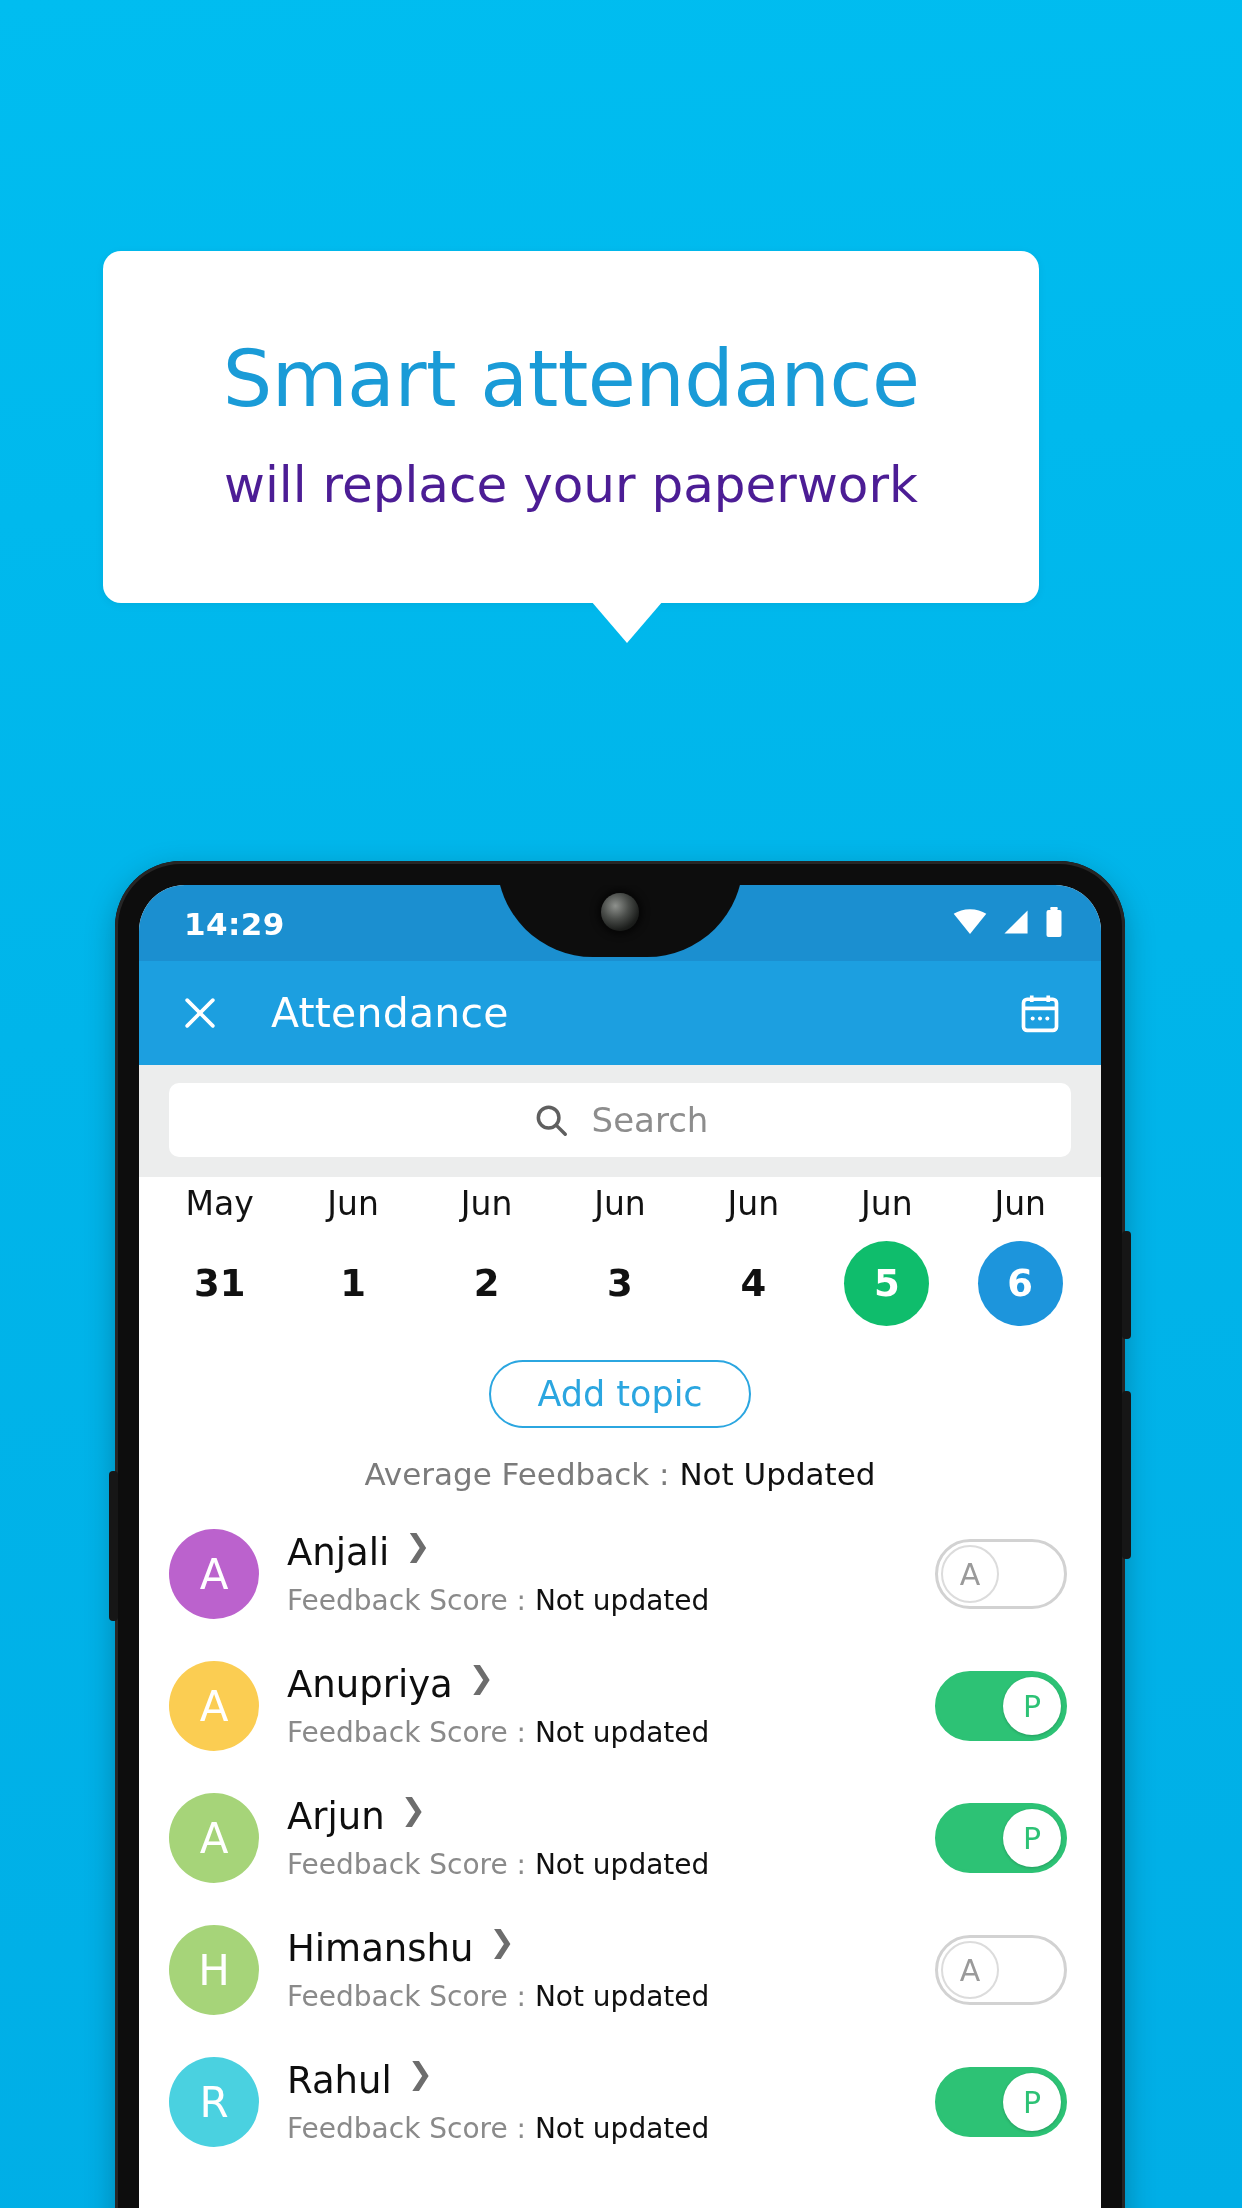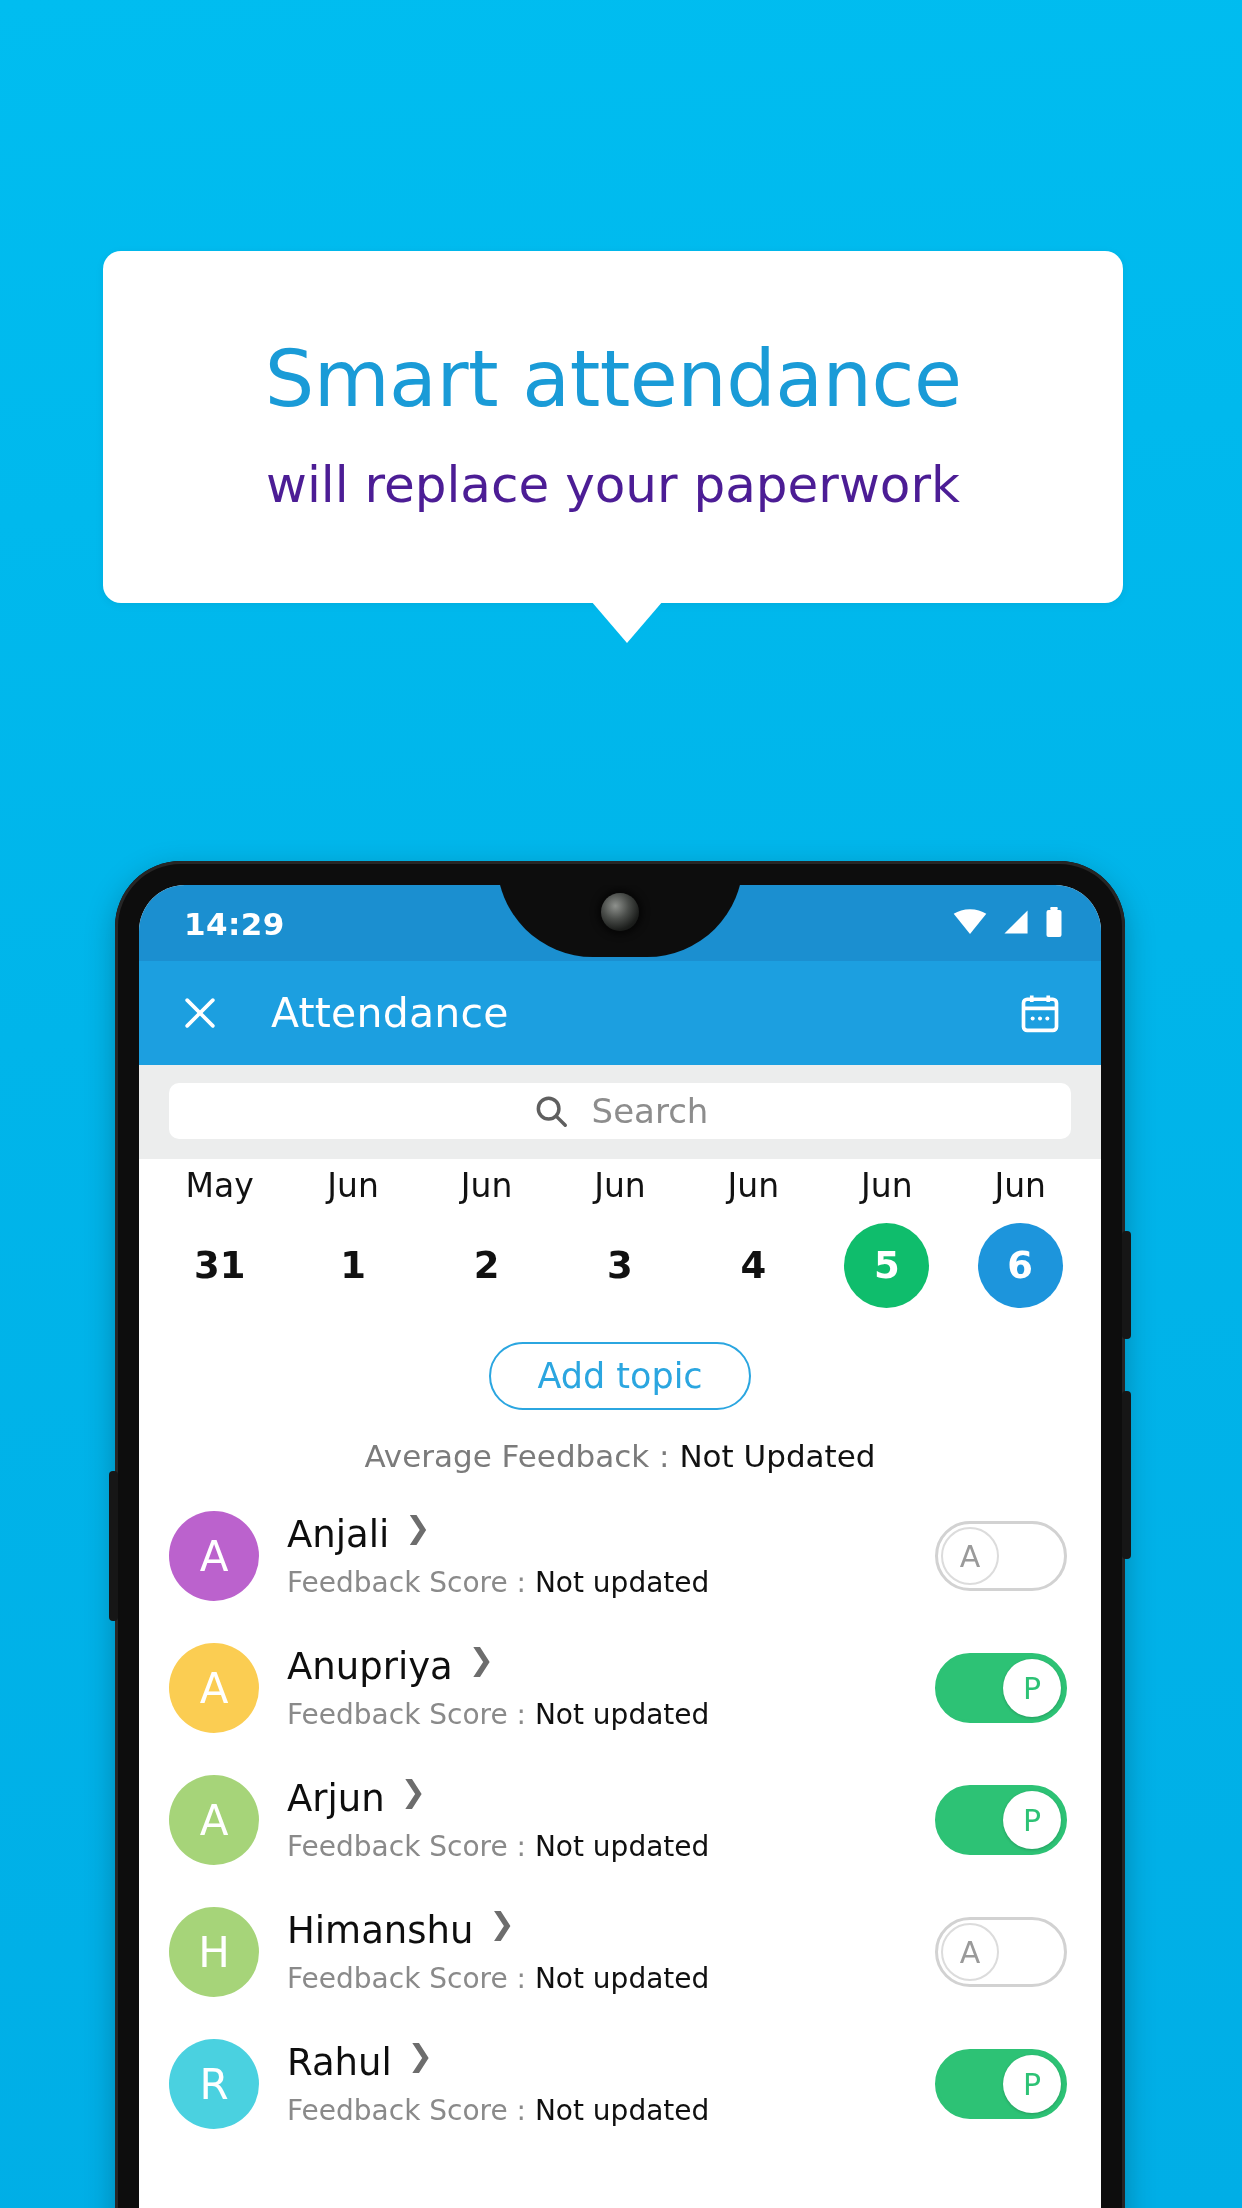--- a/index.html
+++ b/index.html
@@ -13,21 +13,21 @@
   
   #promo-bg{
     position:absolute; inset:0;
     background:linear-gradient(175deg,#00bdf0 0%,#00b5ea 45%,#00aee6 100%);
   }
 
   
   #promo-card{
     position:absolute;
     left:103px; top:251px;
-    width:1020px; height:352px;
+    width:936px; height:352px;
     background:#ffffff;
     border-radius:18px;
     box-shadow:0 2px 10px rgba(0,0,0,.06);
     display:flex; flex-direction:column;
     align-items:center; justify-content:center;
   }
   #promo-title{
     font-size:78px;
     font-weight:400;
     color:#1a9bd7;
@@ -137,21 +137,21 @@
     display:flex; align-items:center; justify-content:center;
     color:#fff;
   }
 
   
   #search-wrap{
     background:#eceded;
     padding:18px 30px 20px 30px;
   }
   #search-box{
-    height:56px;
+    height:74px;
     background:#ffffff;
     border-radius:10px;
     display:flex; align-items:center; justify-content:center;
     gap:22px;
   }
   #search-ph{ font-size:34px; color:#8d8d8d; }
 
   
   #week-strip{
     display:flex;

